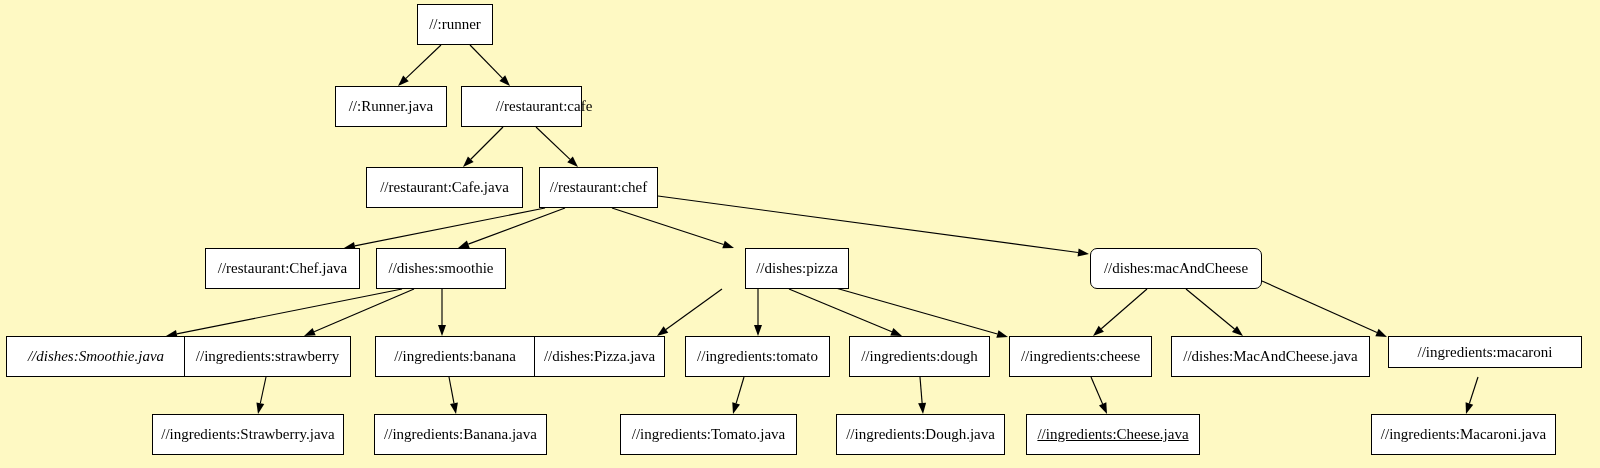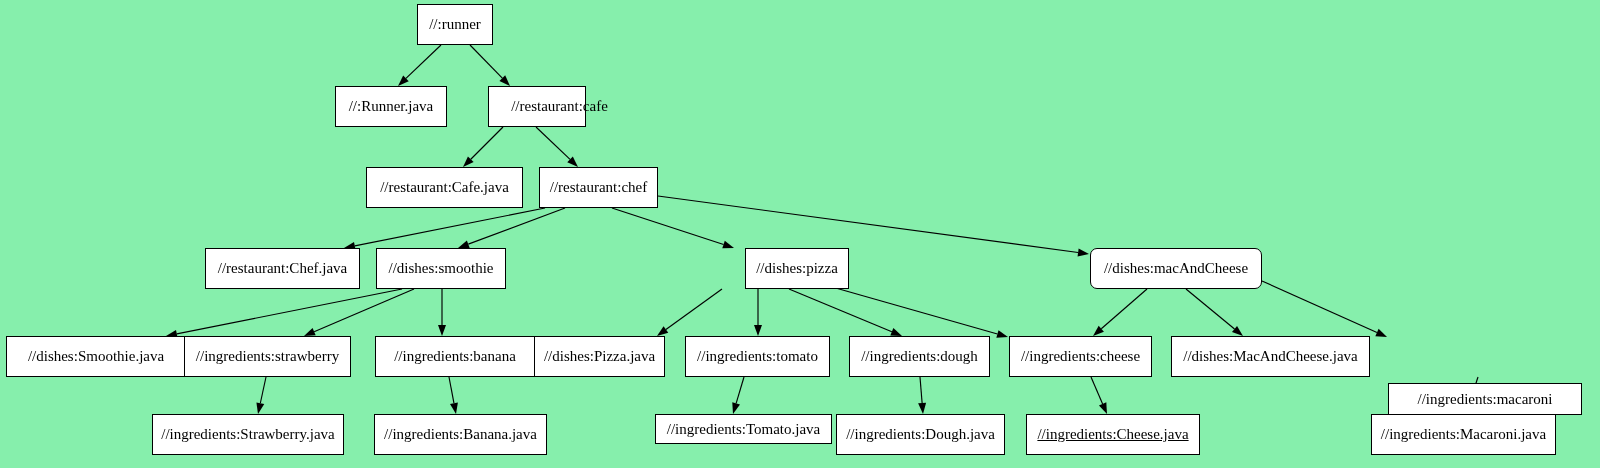--- a/index.html
+++ b/index.html
@@ -7,21 +7,21 @@
     padding: 0;
     background: #ffffff;
   }
   body {
     font-family: "Liberation Serif", "DejaVu Serif", serif;
   }
   #graph-canvas {
     position: relative;
     width: 1600px;
     height: 468px;
-    background: #86efac;
+    background: #fef9c3;
     overflow: hidden;
     text-align: center;
   }
   #graph-svg {
     position: absolute;
     left: 0;
     top: 0;
     width: 1600px;
     height: 468px;
   }
@@ -155,42 +155,42 @@
         <polygon class="edge-head" points="1466,414 1465.5886604026168,402.30253019941387 1473.1984429542067,404.7705677837134"></polygon>
       </g>
     </svg>
   <div id="node-layer">
       <div class="graph-node" style="left: 417px; top: 4px; width: 76px; height: 41px;">
         <span class="node-label">//:runner</span>
       </div>
       <div class="graph-node" style="left: 335px; top: 86px; width: 112px; height: 41px;">
         <span class="node-label">//:Runner.java</span>
       </div>
-      <div class="graph-node" style="left: 488px; top: 86px; width: 98px; height: 41px; padding-left: 45px;">
+      <div class="graph-node" style="left: 461px; top: 86px; width: 121px; height: 41px; padding-left: 45px;">
         <span class="node-label">//restaurant:cafe</span>
       </div>
       <div class="graph-node" style="left: 366px; top: 167px; width: 157px; height: 41px;">
         <span class="node-label">//restaurant:Cafe.java</span>
       </div>
       <div class="graph-node" style="left: 539px; top: 167px; width: 119px; height: 41px;">
         <span class="node-label">//restaurant:chef</span>
       </div>
       <div class="graph-node" style="left: 205px; top: 248px; width: 155px; height: 41px;">
         <span class="node-label">//restaurant:Chef.java</span>
       </div>
       <div class="graph-node" style="left: 376px; top: 248px; width: 130px; height: 41px;">
         <span class="node-label">//dishes:smoothie</span>
       </div>
       <div class="graph-node" style="left: 707px; top: 248px; width: 104px; height: 41px; margin-left: 38px;">
         <span class="node-label">//dishes:pizza</span>
       </div>
       <div class="graph-node" style="left: 1090px; top: 248px; width: 172px; height: 41px; border-radius: 7px;">
         <span class="node-label">//dishes:macAndCheese</span>
       </div>
-      <div class="graph-node" style="left: 6px; top: 336px; width: 180px; height: 41px;">
+      <div class="graph-node" style="left: 6px; top: 336px; width: 180px; height: 41px; font-style: italic;">
         <span class="node-label">//dishes:Smoothie.java</span>
       </div>
       <div class="graph-node" style="left: 184px; top: 336px; width: 167px; height: 41px;">
         <span class="node-label">//ingredients:strawberry</span>
       </div>
       <div class="graph-node" style="left: 375px; top: 336px; width: 160px; height: 41px;">
         <span class="node-label">//ingredients:banana</span>
       </div>
       <div class="graph-node" style="left: 534px; top: 336px; width: 131px; height: 41px;">
         <span class="node-label">//dishes:Pizza.java</span>
@@ -200,30 +200,30 @@
       </div>
       <div class="graph-node" style="left: 849px; top: 336px; width: 141px; height: 41px;">
         <span class="node-label">//ingredients:dough</span>
       </div>
       <div class="graph-node" style="left: 1009px; top: 336px; width: 143px; height: 41px;">
         <span class="node-label">//ingredients:cheese</span>
       </div>
       <div class="graph-node" style="left: 1171px; top: 336px; width: 199px; height: 41px;">
         <span class="node-label">//dishes:MacAndCheese.java</span>
       </div>
-      <div class="graph-node" style="left: 1388px; top: 336px; width: 194px; height: 32px; margin-top: 47px;">
+      <div class="graph-node" style="left: 1388px; top: 336px; width: 194px; height: 32px;">
         <span class="node-label">//ingredients:macaroni</span>
       </div>
       <div class="graph-node" style="left: 152px; top: 414px; width: 192px; height: 41px;">
         <span class="node-label">//ingredients:Strawberry.java</span>
       </div>
       <div class="graph-node" style="left: 374px; top: 414px; width: 173px; height: 41px;">
         <span class="node-label">//ingredients:Banana.java</span>
       </div>
-      <div class="graph-node" style="left: 655px; top: 414px; width: 177px; height: 30px;">
+      <div class="graph-node" style="left: 620px; top: 414px; width: 177px; height: 41px;">
         <span class="node-label">//ingredients:Tomato.java</span>
       </div>
       <div class="graph-node" style="left: 836px; top: 414px; width: 169px; height: 41px;">
         <span class="node-label">//ingredients:Dough.java</span>
       </div>
       <div class="graph-node" style="left: 1026px; top: 414px; width: 174px; height: 41px; text-decoration: underline;">
         <span class="node-label">//ingredients:Cheese.java</span>
       </div>
       <div class="graph-node" style="left: 1371px; top: 414px; width: 185px; height: 41px;">
         <span class="node-label">//ingredients:Macaroni.java</span>

